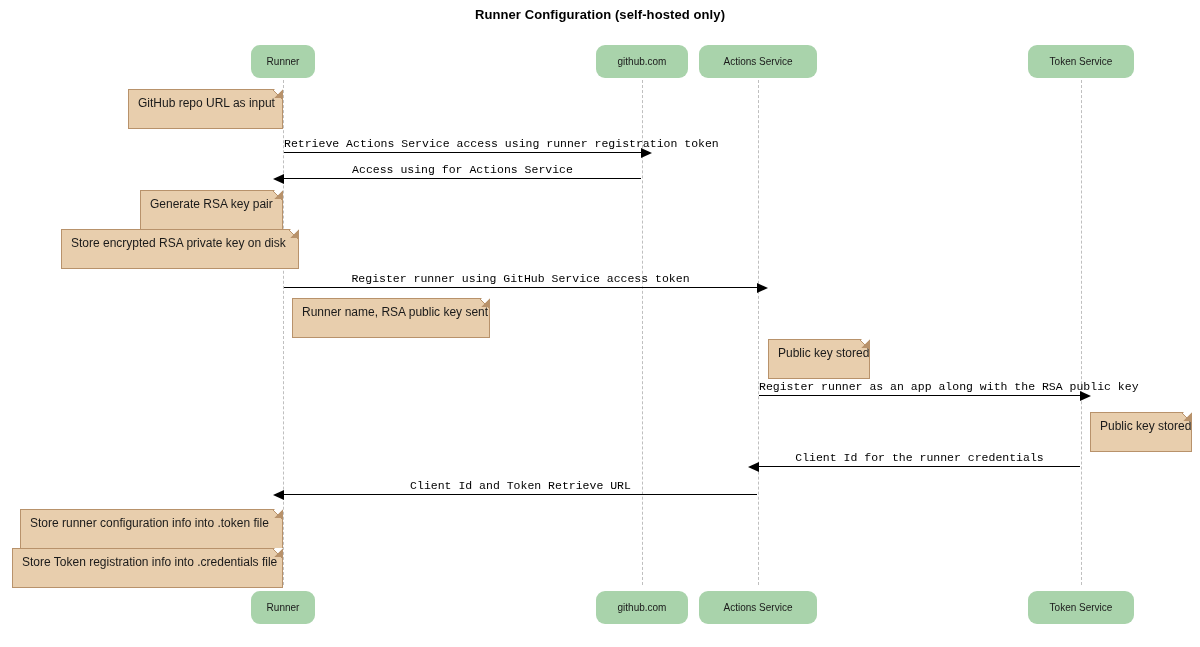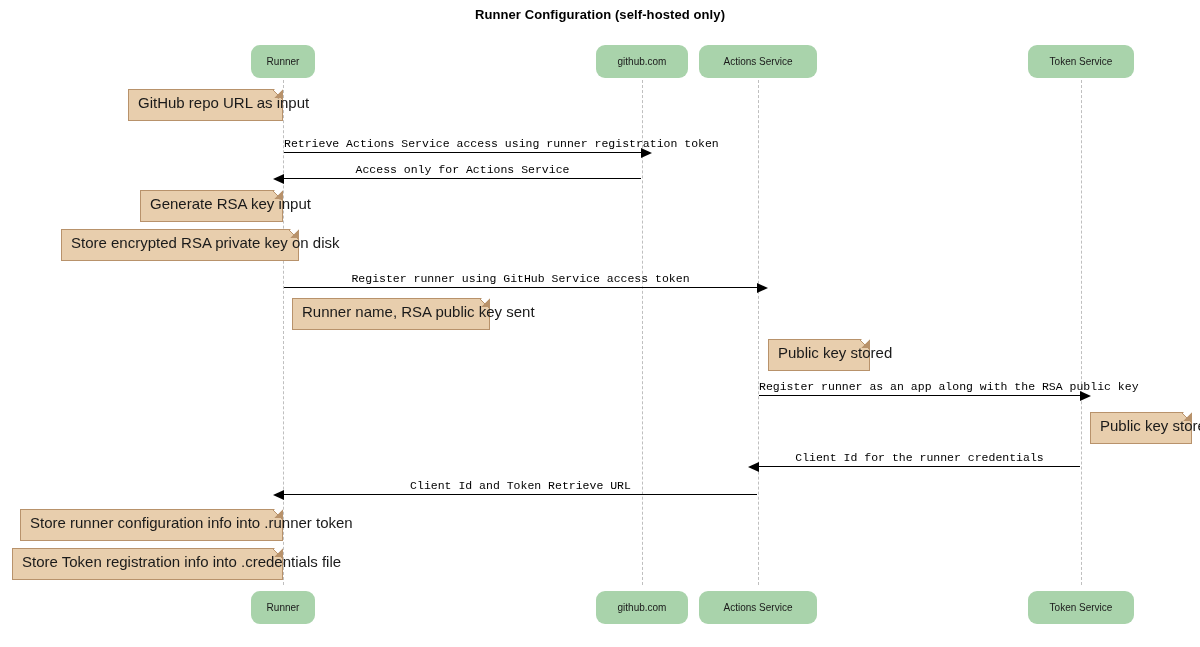--- a/index.html
+++ b/index.html
@@ -59,22 +59,22 @@
     z-index: 4;
   }
 
   
   .note {
     position: absolute;
     box-sizing: border-box;
     background: #e8cead;
     border: 1px solid #b8926b;
     color: #1a1a1a;
-    font-size: 15px;
-    height: 32px;
+    font-size: 12px;
+    height: 40px;
     line-height: 26px;
     padding: 0 9px;
     white-space: nowrap;
     z-index: 5;
   }
   .note::before {
     
     content: "";
     position: absolute;
     top: -1px;
@@ -170,21 +170,21 @@
       <div class="participant" style="width: 118px; left: 699px; top: 591px;">Actions Service</div>
       <div class="participant" style="width: 106px; left: 1028px; top: 591px;">Token Service</div>
     </div>
   <div id="messages-layer">
       <div class="msg" style="left: 284px; top: 152px; width: 357px;">
         <div class="arrowhead right"></div>
         <div class="msg-label">Retrieve Actions Service access using runner registration token</div>
       </div>
       <div class="msg" style="left: 284px; top: 178px; width: 357px;">
         <div class="arrowhead left"></div>
-        <div class="msg-label">Access only for Actions Service</div>
+        <div class="msg-label">Access using for Actions Service</div>
       </div>
       <div class="msg" style="left: 284px; top: 287px; width: 473px;">
         <div class="arrowhead right"></div>
         <div class="msg-label">Register runner using GitHub Service access token</div>
       </div>
       <div class="msg" style="left: 759px; top: 395px; width: 321px;">
         <div class="arrowhead right"></div>
         <div class="msg-label">Register runner as an app along with the RSA public key</div>
       </div>
       <div class="msg" style="left: 759px; top: 466px; width: 321px;">
@@ -196,21 +196,21 @@
         <div class="msg-label">Client Id and Token Retrieve URL</div>
       </div>
     </div>
   <div id="notes-layer">
       <div class="note" style="left: 128px; top: 89px; width: 155px;"><span>GitHub repo URL as input</span><span class="note-fold">
           <svg width="9" height="9" viewBox="0 0 9 9">
             <path d="M0 0 L9 9 L9 0 Z" fill="#ffffff"></path>
             <path d="M0 0 L9 9" stroke="#b8926b" stroke-width="1" fill="none"></path>
           </svg>
         </span></div>
-      <div class="note" style="left: 140px; top: 190px; width: 143px;"><span>Generate RSA key input</span><span class="note-fold">
+      <div class="note" style="left: 140px; top: 190px; width: 143px;"><span>Generate RSA key pair</span><span class="note-fold">
           <svg width="9" height="9" viewBox="0 0 9 9">
             <path d="M0 0 L9 9 L9 0 Z" fill="#ffffff"></path>
             <path d="M0 0 L9 9" stroke="#b8926b" stroke-width="1" fill="none"></path>
           </svg>
         </span></div>
       <div class="note" style="left: 61px; top: 229px; width: 238px;"><span>Store encrypted RSA private key on disk</span><span class="note-fold">
           <svg width="9" height="9" viewBox="0 0 9 9">
             <path d="M0 0 L9 9 L9 0 Z" fill="#ffffff"></path>
             <path d="M0 0 L9 9" stroke="#b8926b" stroke-width="1" fill="none"></path>
           </svg>
@@ -226,21 +226,21 @@
             <path d="M0 0 L9 9 L9 0 Z" fill="#ffffff"></path>
             <path d="M0 0 L9 9" stroke="#b8926b" stroke-width="1" fill="none"></path>
           </svg>
         </span></div>
       <div class="note" style="left: 1090px; top: 412px; width: 102px;"><span>Public key stored</span><span class="note-fold">
           <svg width="9" height="9" viewBox="0 0 9 9">
             <path d="M0 0 L9 9 L9 0 Z" fill="#ffffff"></path>
             <path d="M0 0 L9 9" stroke="#b8926b" stroke-width="1" fill="none"></path>
           </svg>
         </span></div>
-      <div class="note" style="left: 20px; top: 509px; width: 263px;"><span>Store runner configuration info into .runner token</span><span class="note-fold">
+      <div class="note" style="left: 20px; top: 509px; width: 263px;"><span>Store runner configuration info into .token file</span><span class="note-fold">
           <svg width="9" height="9" viewBox="0 0 9 9">
             <path d="M0 0 L9 9 L9 0 Z" fill="#ffffff"></path>
             <path d="M0 0 L9 9" stroke="#b8926b" stroke-width="1" fill="none"></path>
           </svg>
         </span></div>
       <div class="note" style="left: 12px; top: 548px; width: 271px;"><span>Store Token registration info into .credentials file</span><span class="note-fold">
           <svg width="9" height="9" viewBox="0 0 9 9">
             <path d="M0 0 L9 9 L9 0 Z" fill="#ffffff"></path>
             <path d="M0 0 L9 9" stroke="#b8926b" stroke-width="1" fill="none"></path>
           </svg>

